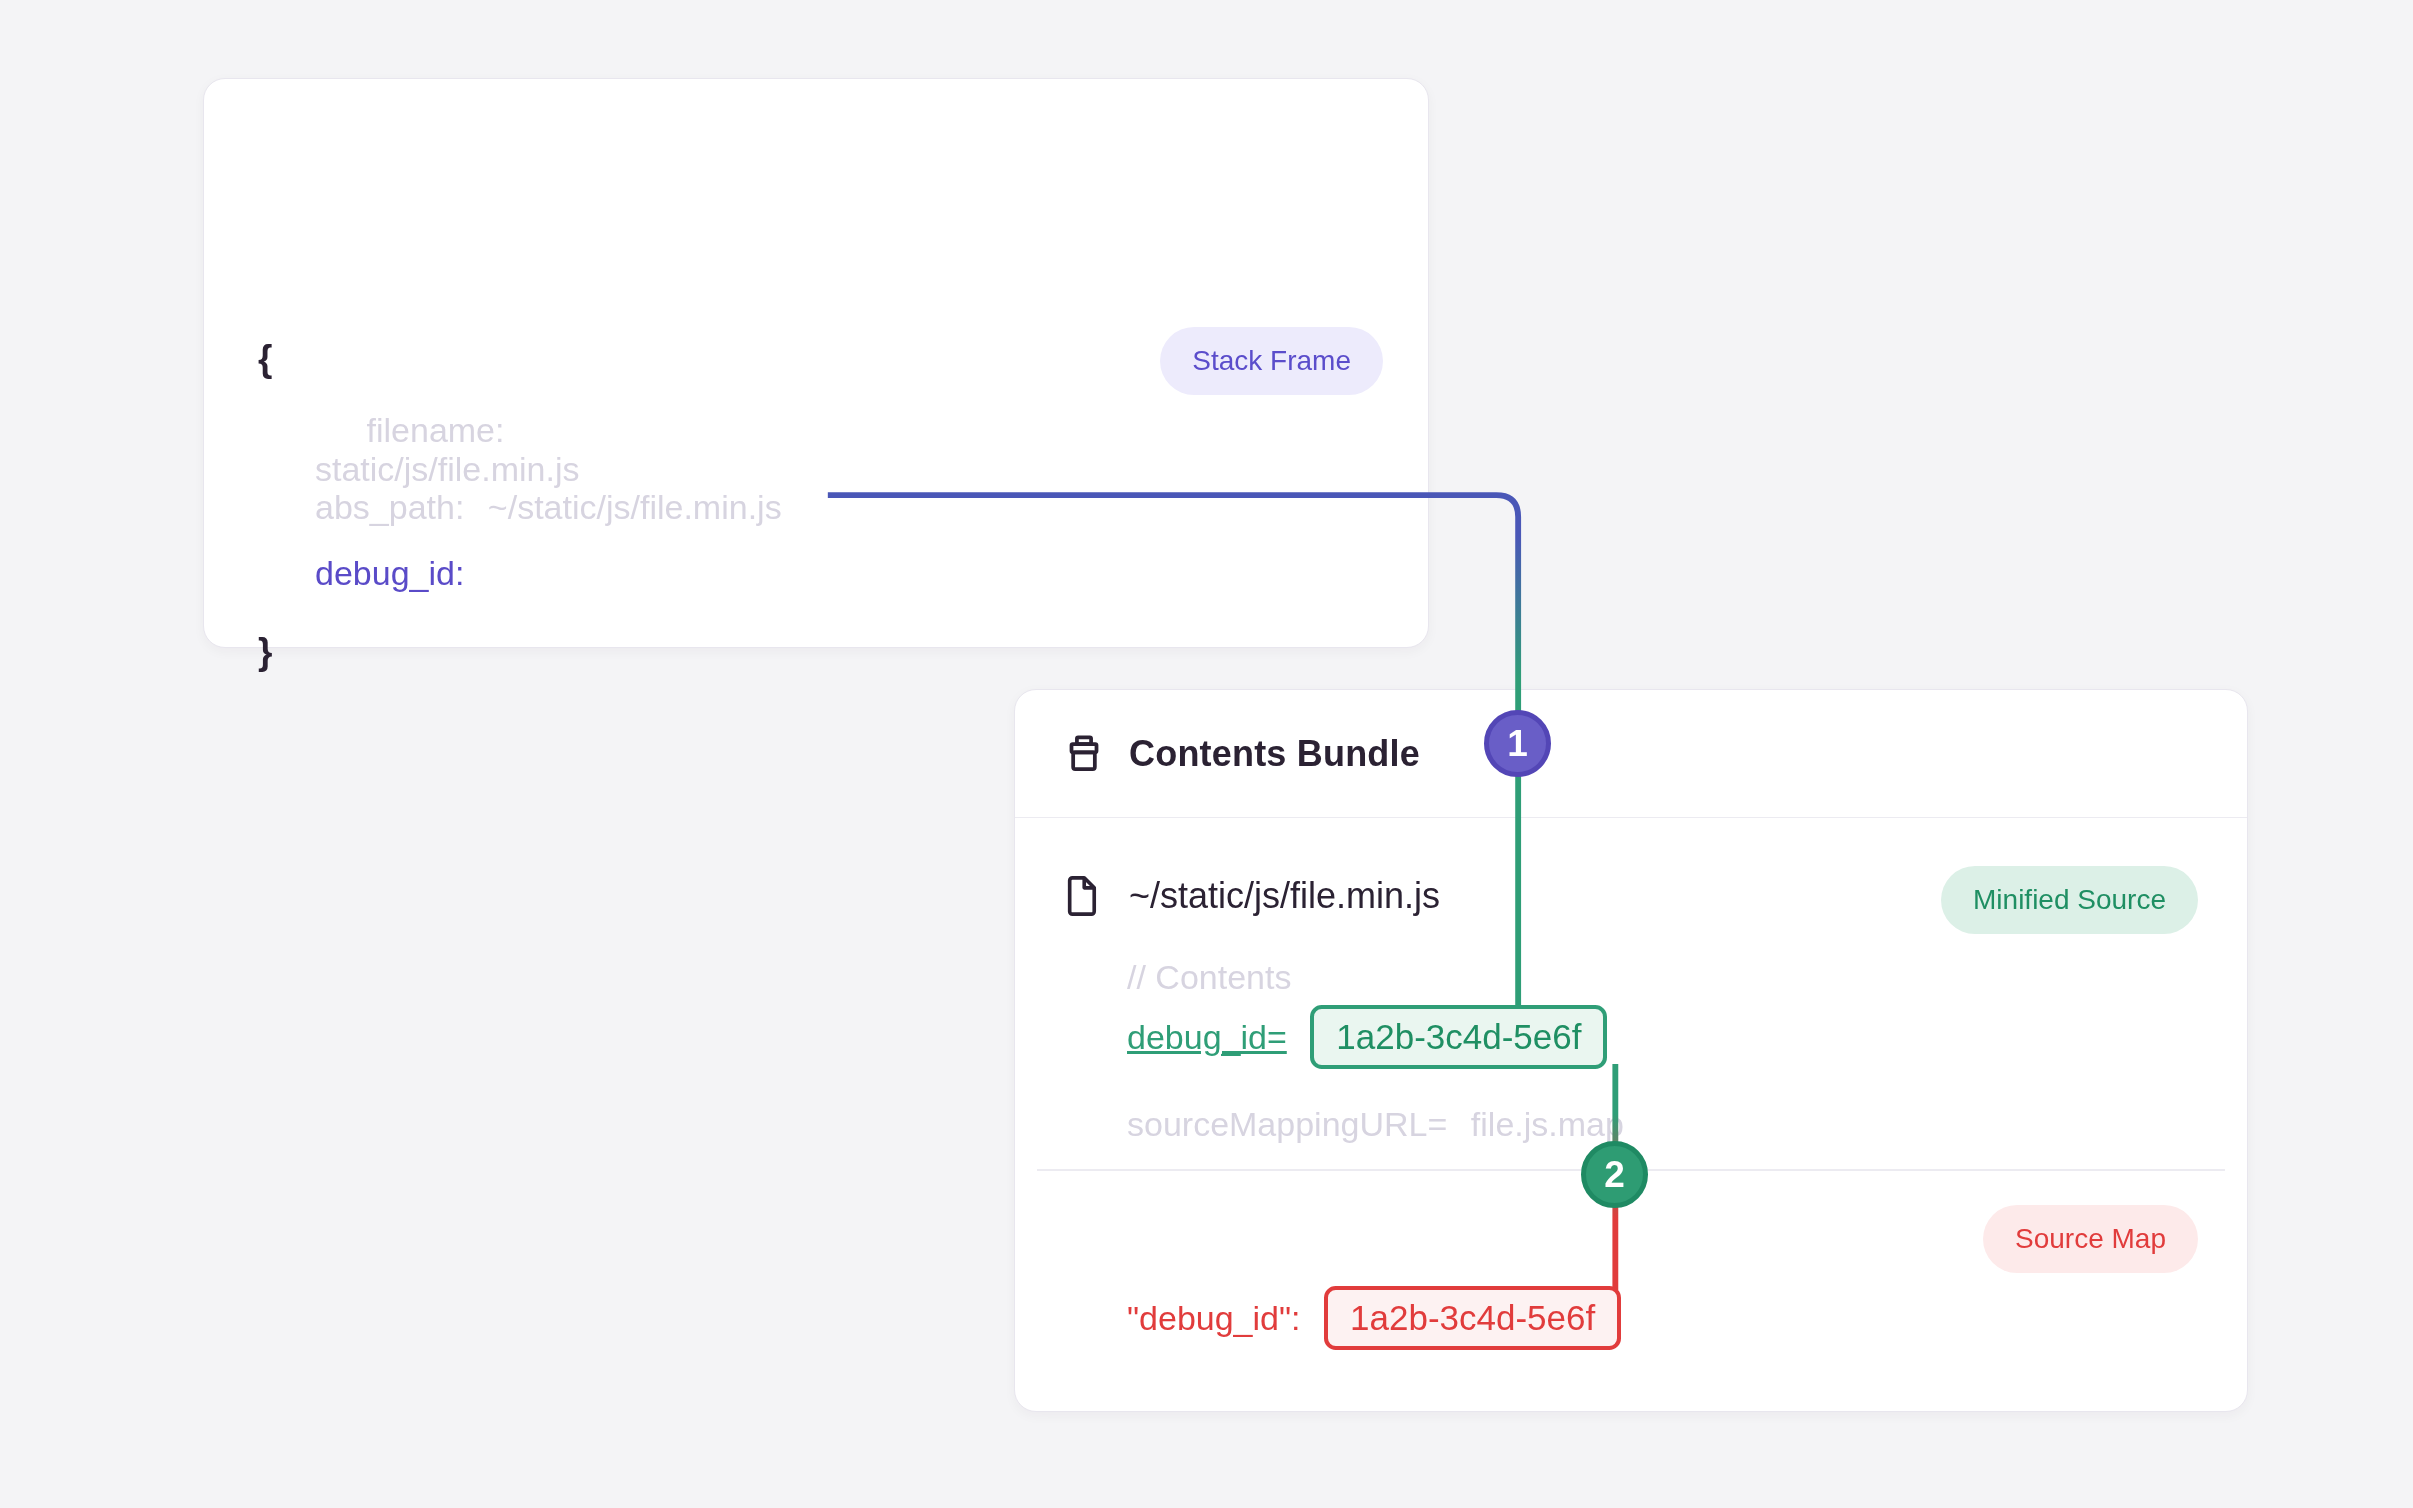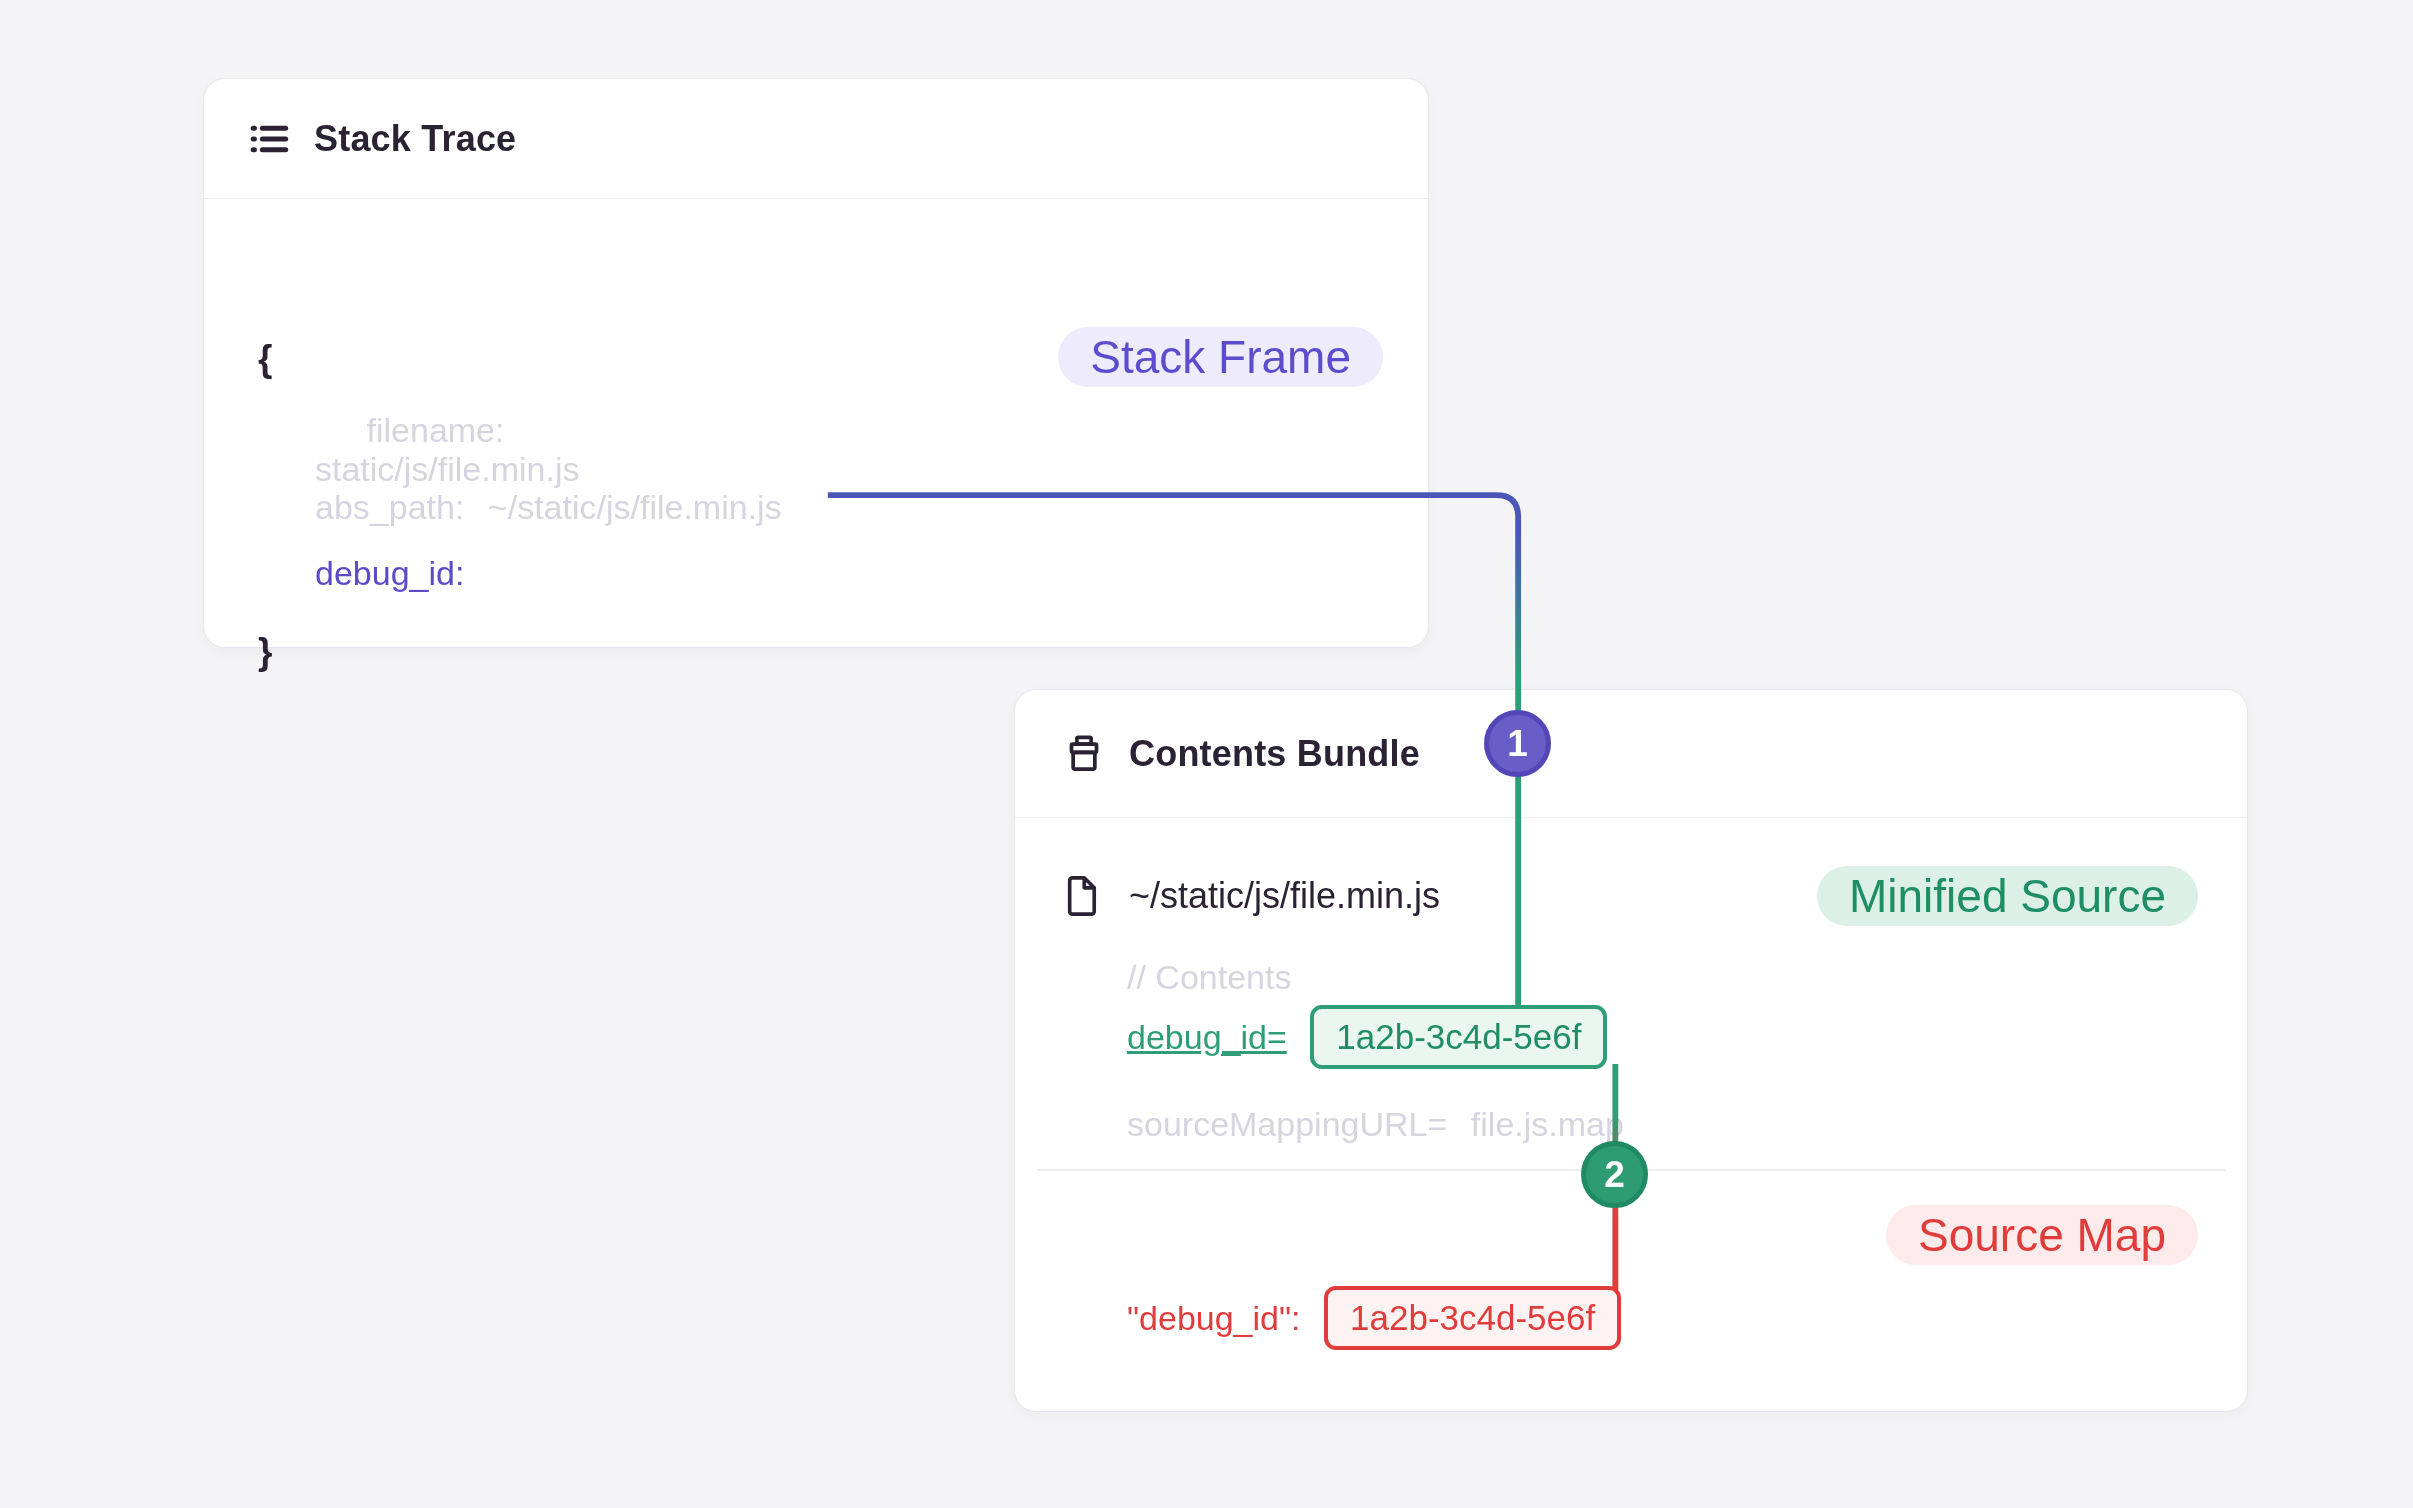--- a/index.html
+++ b/index.html
@@ -51,22 +51,22 @@
   .lbl-purple{color:var(--purple);}
   .lbl-green{color:var(--green);text-decoration:underline;}
   .lbl-red{color:var(--red);}
 
   .vbox{position:relative;z-index:3;display:inline-flex;align-items:center;
         font-size:35px;font-weight:500;border-radius:11.7px;padding:8.4px 22px;white-space:nowrap;}
   .vbox-purple{border:4.2px solid var(--purple);background:var(--purple-fill);color:var(--purple);}
   .vbox-green{border:4.2px solid var(--green);background:var(--green-fill);color:var(--green-text);}
   .vbox-red{border:4.2px solid var(--red);background:var(--red-fill);color:var(--red);}
 
-  .pill{position:absolute;display:flex;align-items:center;height:60px;padding:0 32px;
-        border-radius:837px;font-size:46px;font-weight:500;white-space:nowrap;}
+  .pill{position:absolute;display:flex;align-items:center;height:68px;padding:0 32px;
+        border-radius:837px;font-size:28px;font-weight:500;white-space:nowrap;}
   .pill-purple{background:var(--purple-badge-bg);color:var(--purple-badge-text);}
   .pill-green{background:var(--green-badge-bg);color:var(--green-text);}
   .pill-red{background:var(--red-badge-bg);color:var(--red);}
 
   #st-badge{right:45px;top:248px;}
 
   
   #card-artifact{left:1014px;top:689px;width:1232px;height:721px;}
   #card-artifact .card-header{height:127px;padding-left:49px;}
 
@@ -93,33 +93,20 @@
   #marker-2{left:1581px;top:1141px;background:#2e9c73;border:5px solid #1f8a63;}
 
   svg.icon{display:block;}
 </style>
 </head>
 <body>
 
 <div class="canvas">
 
   <section class="card" id="card-stack">
-    <header class="card-header">
-      <span class="hicon">
-        <svg class="icon" width="40" height="40" viewBox="0 0 48 48" fill="none" stroke="#2b2233" stroke-width="6" stroke-linecap="round">
-          <line x1="5" y1="11" x2="6.5" y2="11"></line>
-            <line x1="16" y1="11" x2="44" y2="11"></line>
-          <line x1="5" y1="24" x2="6.5" y2="24"></line>
-            <line x1="16" y1="24" x2="44" y2="24"></line>
-          <line x1="5" y1="37" x2="6.5" y2="37"></line>
-            <line x1="16" y1="37" x2="44" y2="37"></line>
-        </svg>
-      </span>
-      <h2 class="card-title">Stack Trace</h2>
-    </header>
 
     <div class="code-line brace" id="st-brace-open">{</div>
 
     <div class="pill pill-purple" id="st-badge">Stack Frame</div>
 
     <div class="code-line" id="st-row-filename">
       <span class="lbl">filename:</span>
       <span>static/js/file.min.js</span>
     </div>
 

